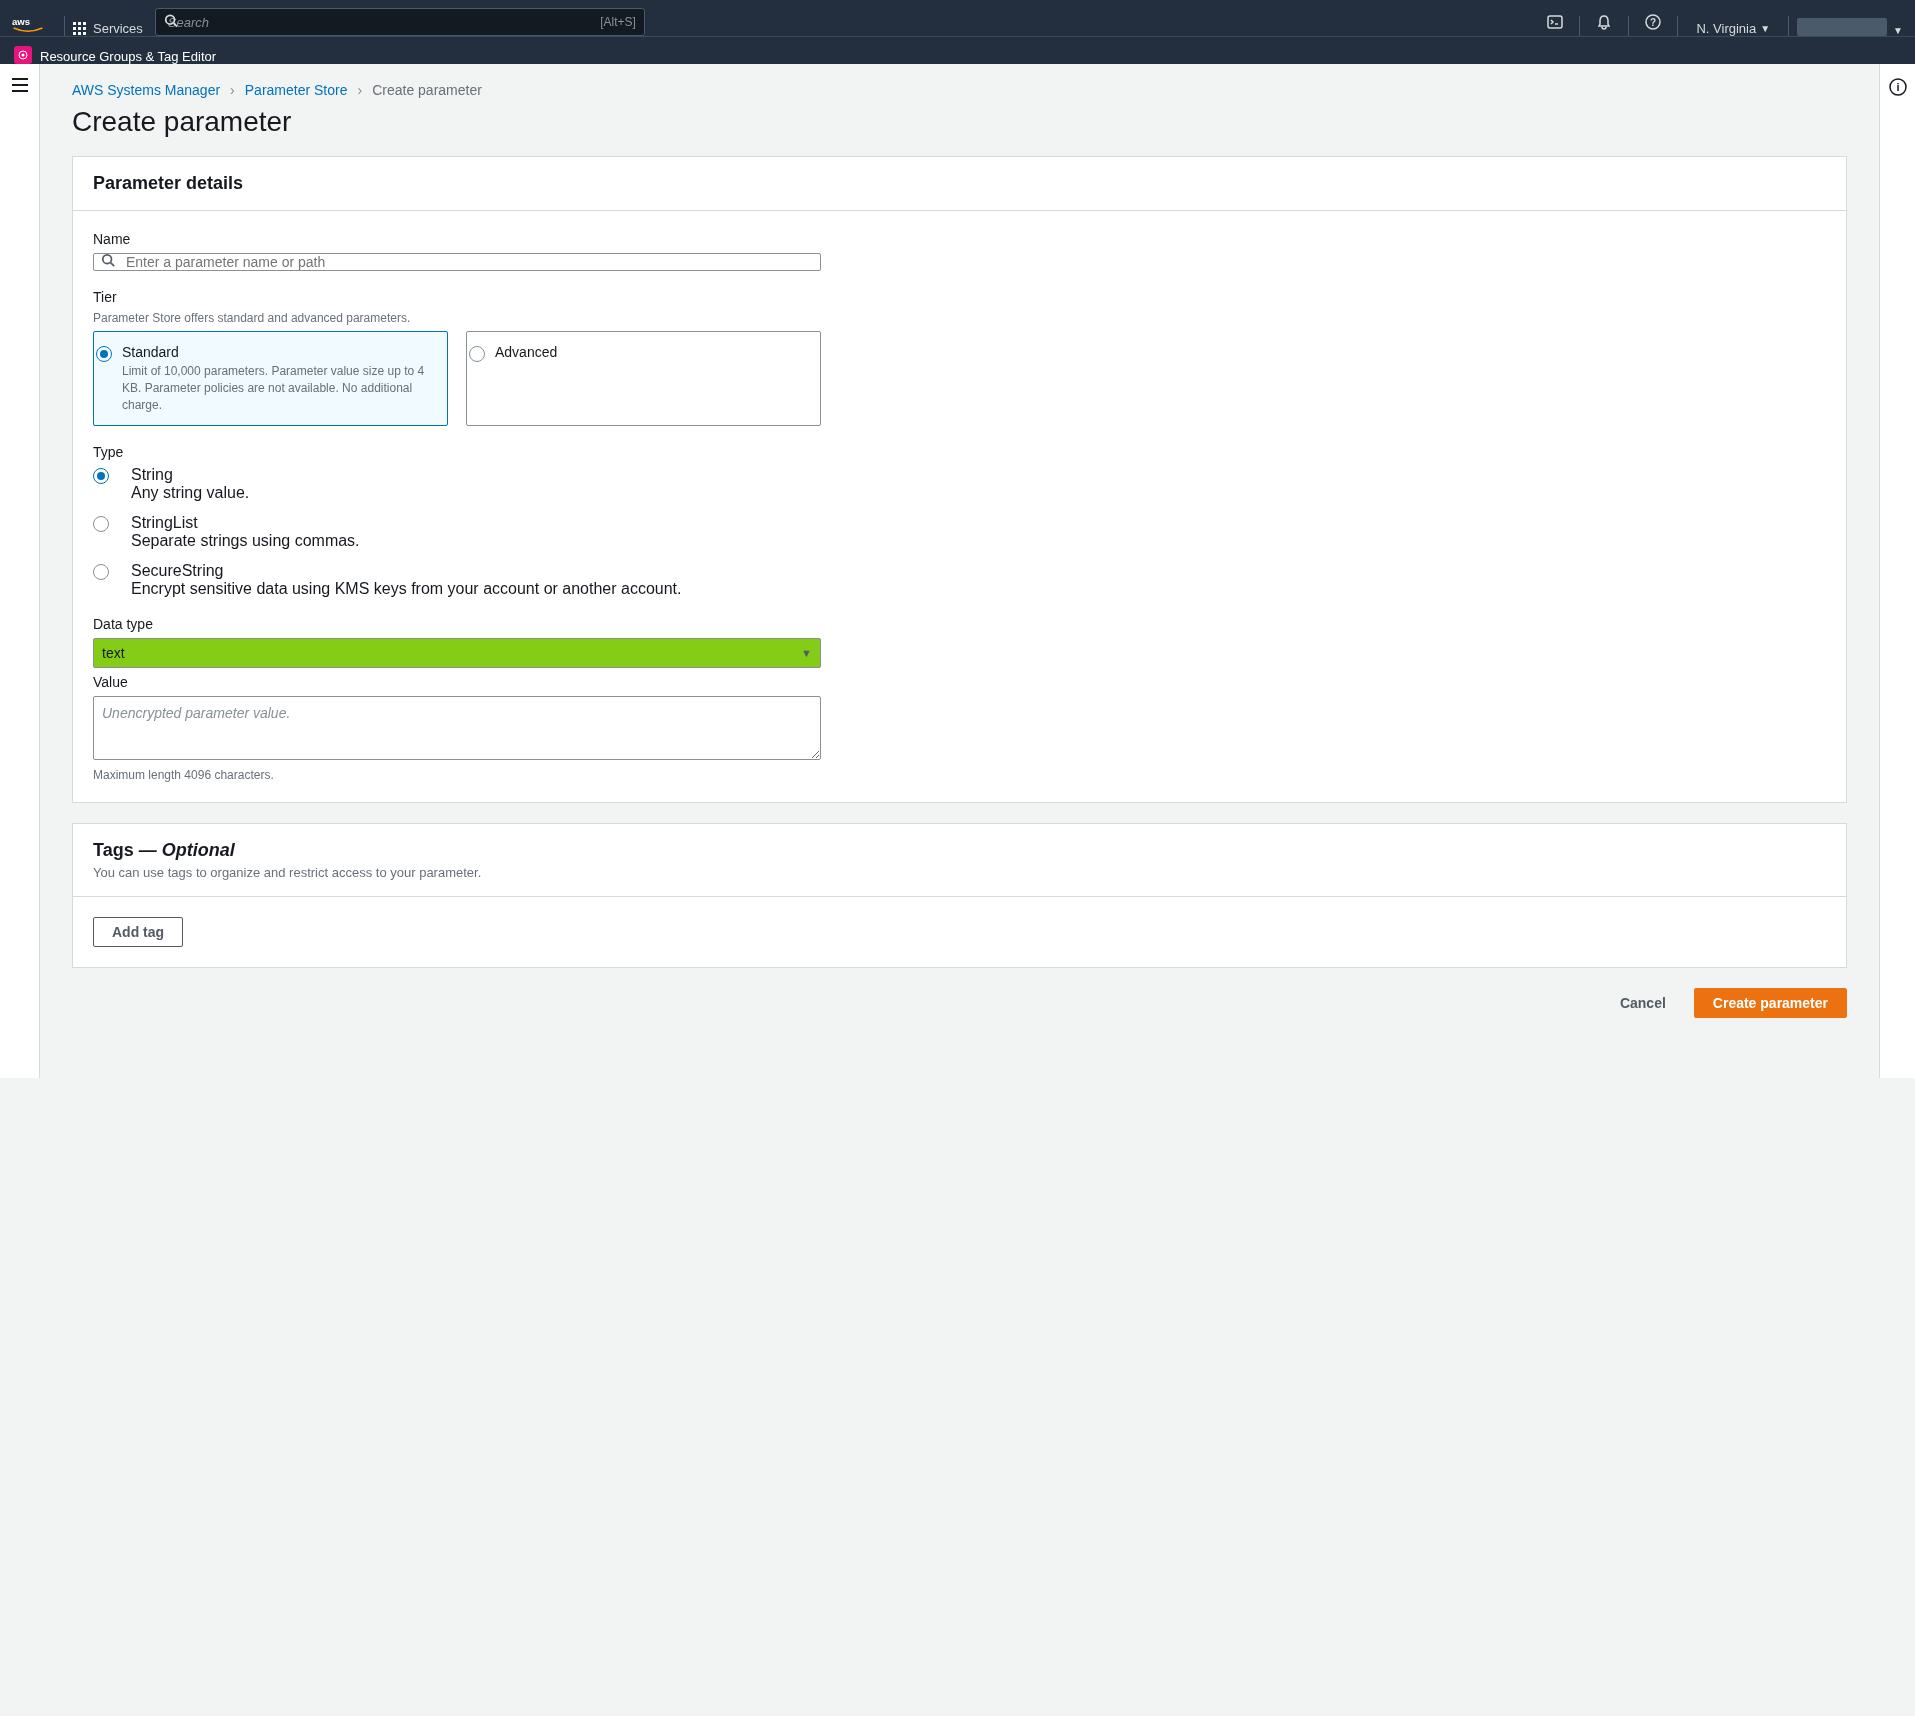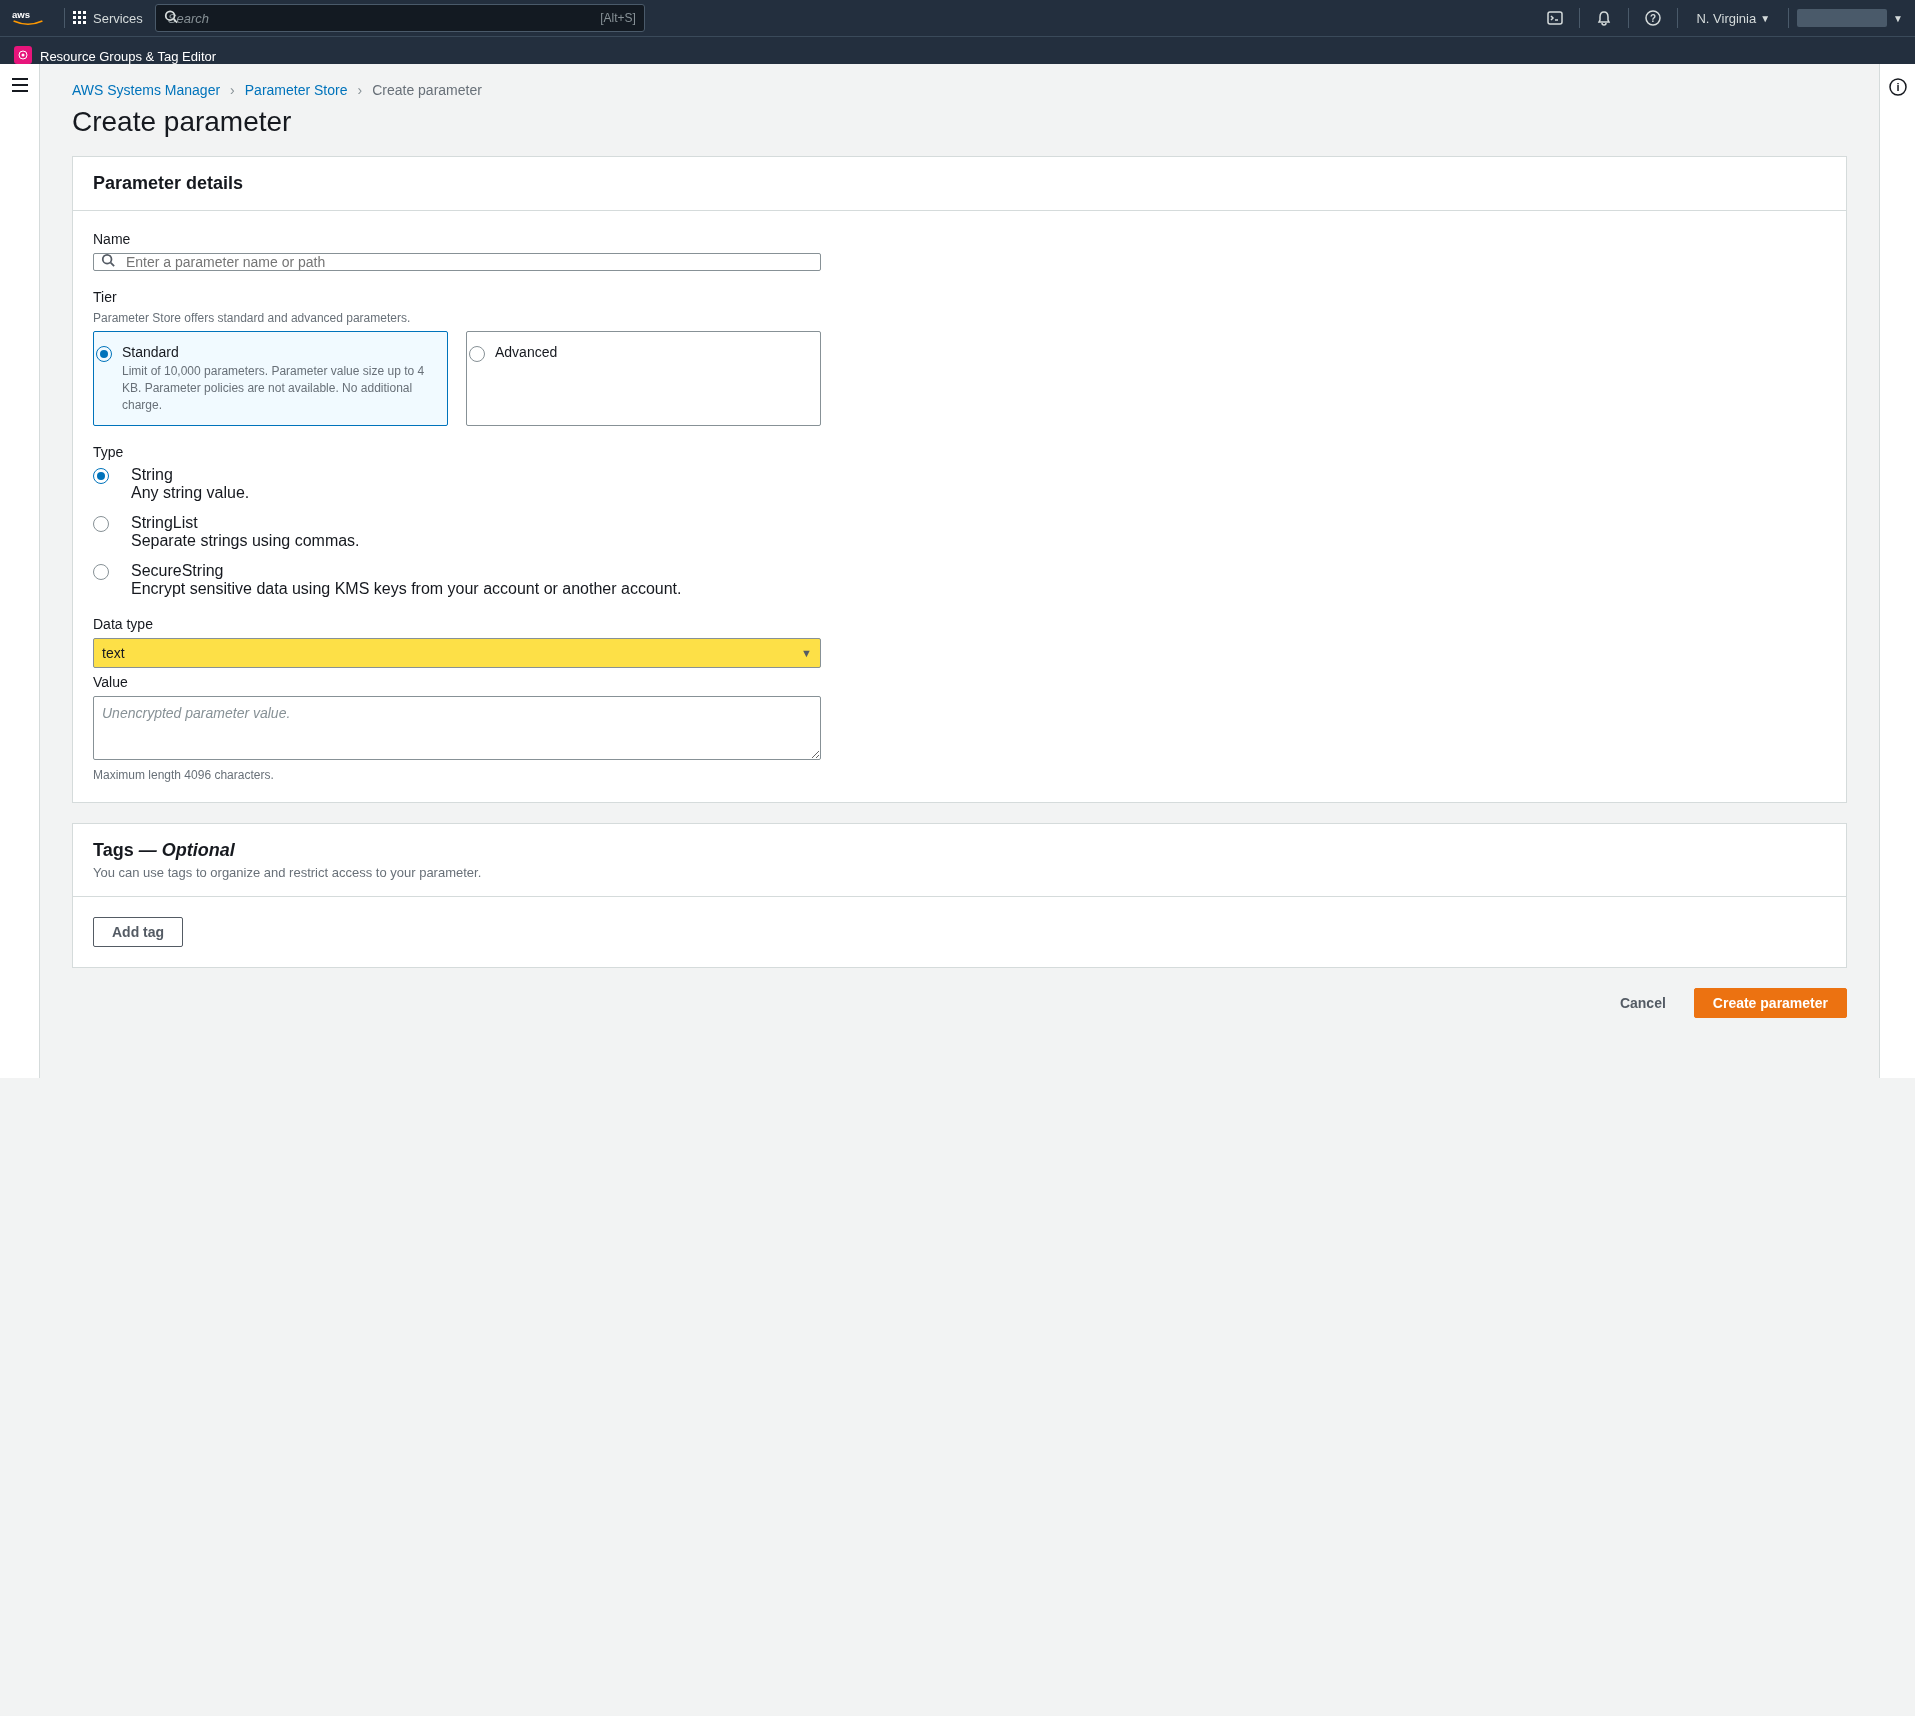--- a/index.html
+++ b/index.html
@@ -1,19 +1,19 @@
 <!DOCTYPE html>
 <html><head>
 <meta charset="utf-8">
 <style>
 * { box-sizing: border-box; margin: 0; padding: 0; }
 body { font-family: "Amazon Ember", "Helvetica Neue", Arial, sans-serif; background: #f2f3f3; color: #16191f; }
 
 
-.topnav { background: #232f3e; height: 36px; display: flex; align-items: center; padding: 0 12px; font-size: 13px; color: #d5dbdb; }
+.topnav { background: #232f3e; height: 36px; display: flex; align-items: flex-end; padding: 0 12px; font-size: 13px; color: #d5dbdb; }
 .topnav .logo { margin-right: 12px; }
 .topnav .divider { width: 1px; height: 20px; background: #4a5a6a; margin: 0 8px; }
 .topnav .services { display: flex; align-items: center; gap: 6px; cursor: pointer; }
 .topnav .search-wrap { flex: 0 0 490px; margin-left: 12px; position: relative; display: flex; align-items: center; background: #131a22; border: 1px solid #4a5a6a; border-radius: 3px; height: 28px; }
 .topnav .search-wrap input { background: transparent; border: none; outline: none; color: #14b8a6; font-size: 13px; font-style: italic; flex: 1; padding-left: 12px; }
 .topnav .search-wrap input::placeholder { color: #879196; }
 .topnav .search-icon { position: absolute; left: 8px; top: 50%; transform: translateY(-50%); }
 .topnav .kbd { position: absolute; right: 8px; color: #879196; font-size: 12px; }
 .topnav .spacer { flex: 1; }
 .topnav .icon-btn { display: flex; align-items: center; justify-content: center; width: 28px; height: 28px; cursor: pointer; margin: 0 2px; }
@@ -63,21 +63,21 @@
 .tile .title { font-size: 14px; }
 .tile .desc { font-size: 12px; color: #687078; margin-top: 3px; line-height: 1.4; }
 
 .radio-outer { width: 16px; height: 16px; border: 1px solid #879196; border-radius: 50%; flex-shrink: 0; margin-top: 2px; position: relative; }
 .radio-outer.checked { border-color: #0073bb; }
 .radio-outer.checked::after { content: ''; width: 8px; height: 8px; background: #0073bb; border-radius: 50%; position: absolute; top: 3px; left: 3px; }
 
 .radio-group .radio-item { display: flex; gap: 22px; margin-bottom: 12px; cursor: pointer; }
 .radio-group .radio-item:last-child { margin-bottom: 0; }
 
-.select { width: 728px; max-width: 100%; height: 30px; border: 1px solid #879196; border-radius: 2px; padding: 4px 8px; font-size: 14px; display: flex; align-items: center; justify-content: space-between; cursor: pointer; background: #fde047; }
+.select { width: 728px; max-width: 100%; height: 30px; border: 1px solid #879196; border-radius: 2px; padding: 4px 8px; font-size: 14px; display: flex; align-items: center; justify-content: space-between; cursor: pointer; background: #84cc16; }
 .select .caret-down { font-size: 11px; color: #545b64; }
 
 textarea.input-text { height: 64px; resize: both; padding: 8px; font-family: inherit; font-style: normal; }
 textarea.input-text::placeholder { font-style: italic; color: #879196; }
 
 .btn { display: inline-flex; align-items: center; justify-content: center; padding: 6px 18px; font-size: 14px; border-radius: 2px; cursor: pointer; font-weight: 700; }
 .btn-outline { border: 1px solid #545b64; background: #fff; color: #545b64; }
 .btn-link { border: none; background: transparent; color: #545b64; }
 .btn-primary { border: 1px solid #ec7211; background: #ec7211; color: #fff; }
 

